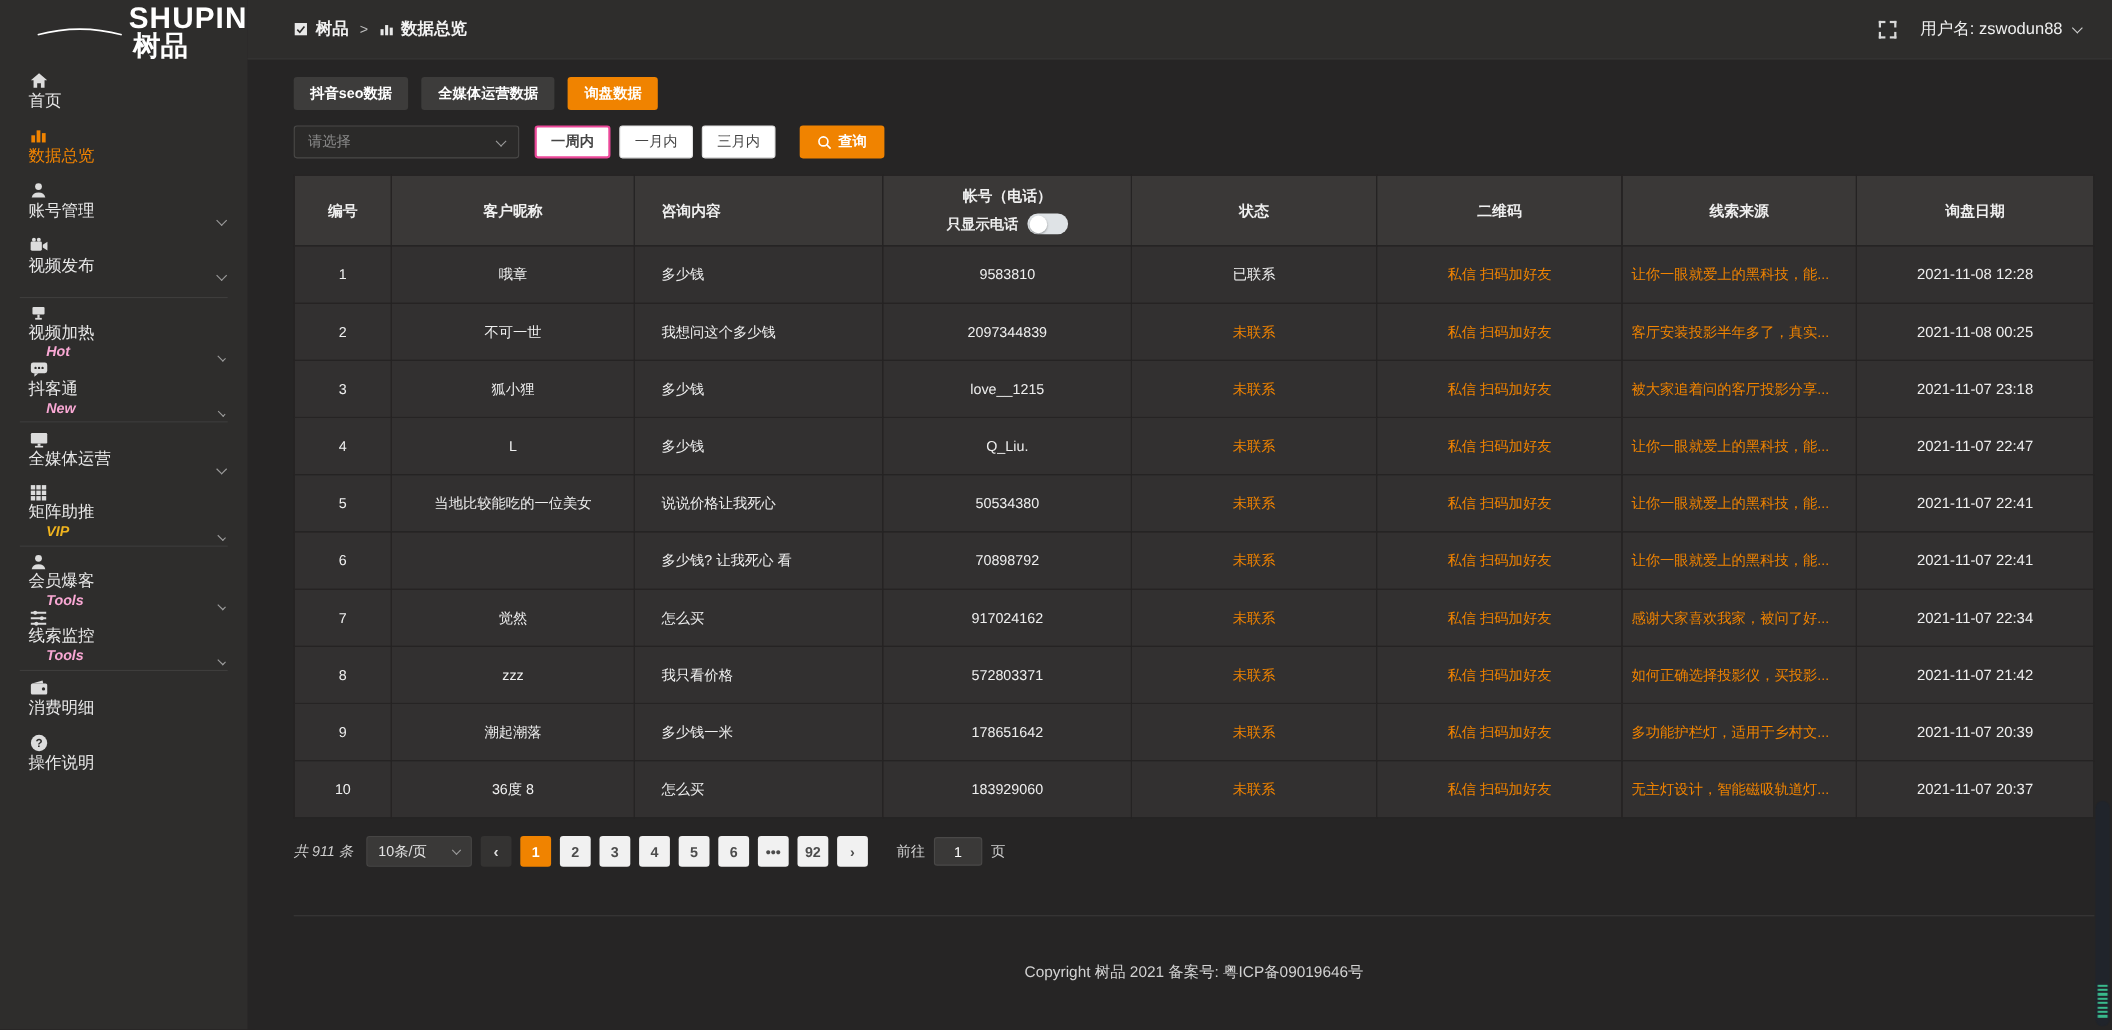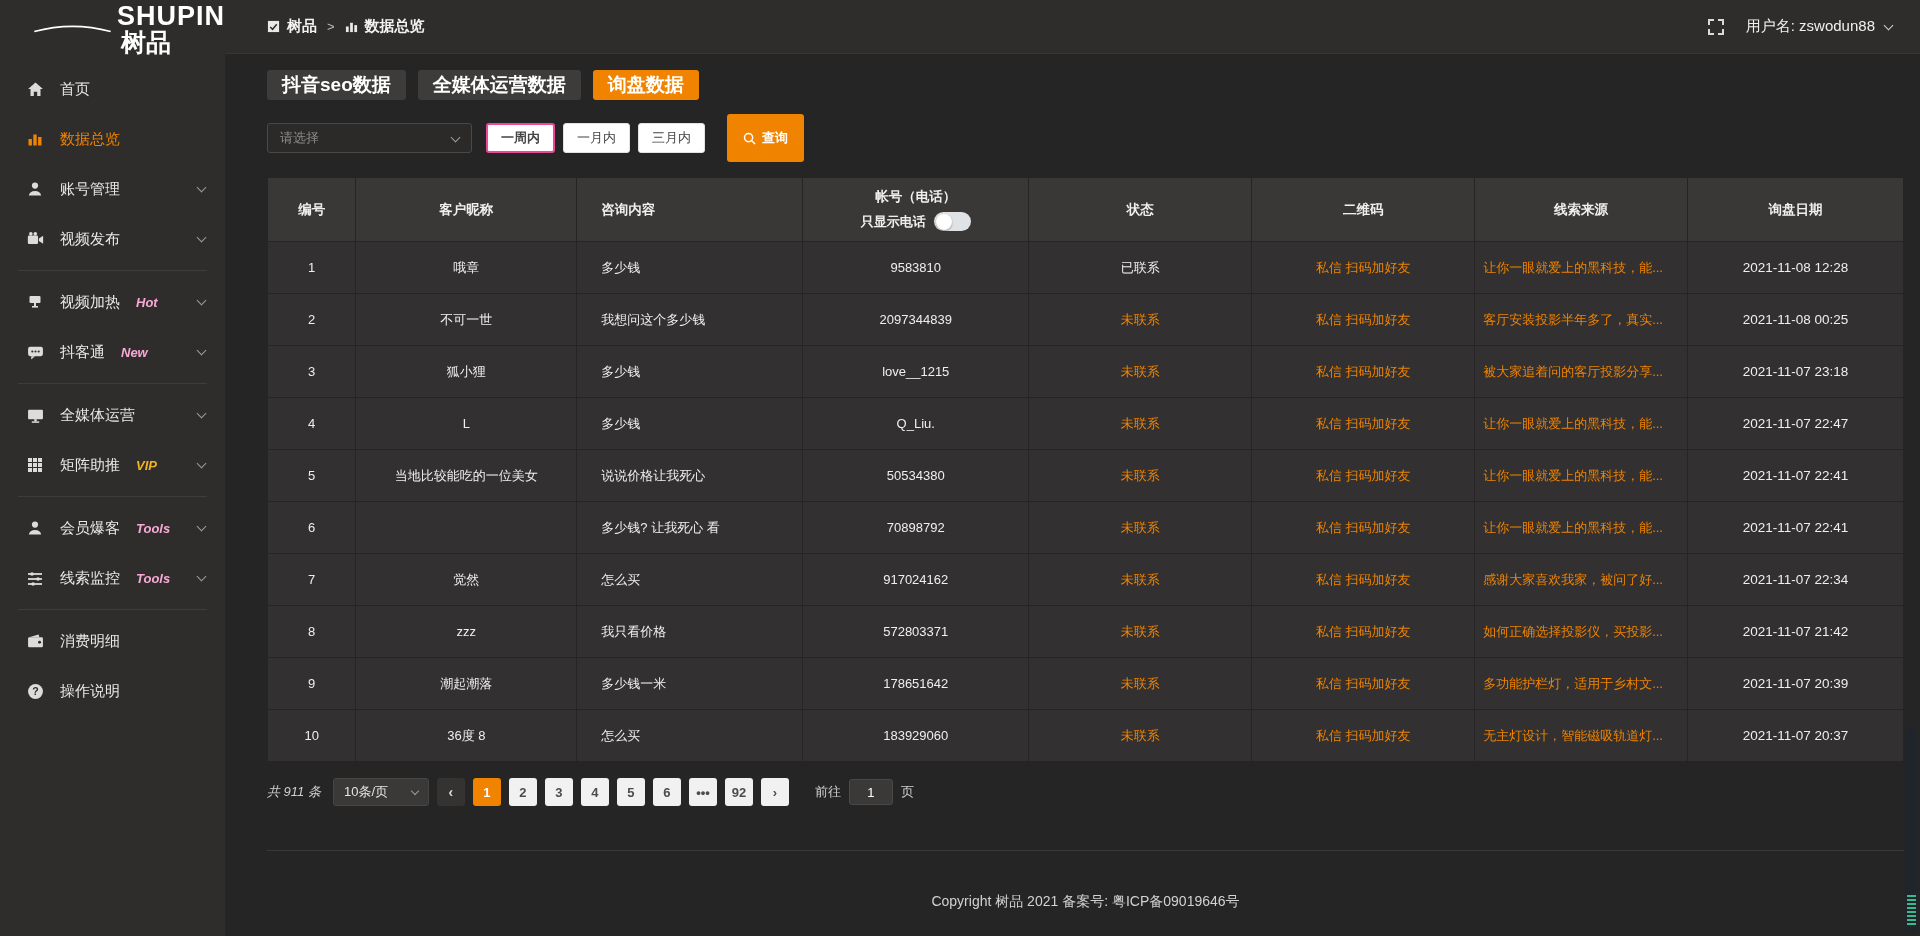--- a/index.html
+++ b/index.html
@@ -7,21 +7,21 @@
     font-family:"Liberation Sans","DejaVu Sans",sans-serif; color:#e6e6e6; }
   .app { display:flex; width:100%; height:100%; }
 
   
   .sidebar { width:225px; min-width:225px; background:#2e2d2c; height:100%; display:flex; flex-direction:column; }
   .logo { height:54px; display:flex; align-items:center; justify-content:center; padding-top:4px;padding-left:28px; }
   .logo-line { line-height:1; }
   .logo-en { font-size:27px; font-weight:800; letter-spacing:1px; color:#fff; }
   .logo-cn { font-size:25px; font-weight:800; color:#fff; margin-left:4px; }
   .nav { padding-top:10px; }
-  .nav-item { height:50px; display:flex; align-items:center; padding:0 20px 0 26px; cursor:pointer; font-size:15px; color:#e8e8e8; }
+  .nav-item { height:50px; display:flex; align-items:flex-start; padding:0 20px 0 26px; cursor:pointer; font-size:15px; color:#e8e8e8;flex-direction:column; }
   .nav-icon { width:18px; height:18px; display:inline-flex; align-items:center; justify-content:center; margin-right:16px; }
   .nav-icon svg { display:block; }
   .nav-label { white-space:nowrap; }
   .nav-item.active .nav-label { color:#f08300; }
   .badge { font-style:italic; font-weight:bold; font-size:13px; margin-left:16px; }
   .badge-red { color:#f9a8d4; }
   .badge-gold { color:#f0b41e; }
   .chevron { width:7px; height:7px; border-right:1.6px solid #9c9c9c; border-bottom:1.6px solid #9c9c9c; transform:rotate(45deg); margin-left:auto; margin-top:-4px; }
   .nav-divider { height:1px; background:#3e3d3c; margin:6px 18px; }
 
@@ -37,31 +37,31 @@
   .fs-icon i:nth-child(2){ top:0; right:0; border-left:0; border-bottom:0; }
   .fs-icon i:nth-child(3){ bottom:0; left:0; border-right:0; border-top:0; }
   .fs-icon i:nth-child(4){ bottom:0; right:0; border-left:0; border-top:0; }
   .user-box { display:flex; align-items:center; gap:8px; font-size:15px; color:#f0f0f0; cursor:pointer; }
   .user-box .chevron { margin:0 0 2px 2px; border-color:#cfcfcf; }
 
   .content { flex:1; padding:16px 16px 0 42px; }
 
   
   .tabs { display:flex; gap:12px; }
-  .tab-btn { background:#3d3c3b; color:#fff; border:none; border-radius:3px; font-size:19px; font-weight:bold; padding:0 15px; height:30px; cursor:pointer; font-family:inherit; }
+  .tab-btn { background:#3d3c3b; color:#fff; border:none; border-radius:3px; font-size:13px; font-weight:bold; padding:0 15px; height:30px; cursor:pointer; font-family:inherit; }
   .tab-btn.active { background:#f08300; }
 
   
   .filters { display:flex; align-items:center; margin-top:14px; gap:14px; }
   .select { width:205px; height:30px; background:#2b2a29; border:1px solid #4a4948; border-radius:3px; display:flex; align-items:center; padding:0 12px; color:#8b8b8b; font-size:13px; cursor:pointer; }
   .select .chevron { margin-left:auto; margin-top:-2px; }
   .range-group { display:flex; gap:8px; }
   .range-btn { height:30px; padding:0 13px; background:#fff; color:#454545; font-size:13px; border:1px solid #e2e2e2; border-radius:3px; cursor:pointer; font-family:inherit; }
   .range-btn.selected { border:2px solid #ec4899; font-weight:bold; }
-  .search-btn { height:48px; padding:0 16px; margin-left:8px; background:#f08300; border:none; border-radius:3px; color:#fff; font-size:13px; font-weight:bold; display:flex; align-items:center; gap:6px; cursor:pointer; font-family:inherit; }
+  .search-btn { height:30px; padding:0 16px; margin-left:8px; background:#f08300; border:none; border-radius:3px; color:#fff; font-size:13px; font-weight:bold; display:flex; align-items:center; gap:6px; cursor:pointer; font-family:inherit; }
 
   
   table { width:100%; border-collapse:collapse; table-layout:fixed; margin-top:15px; }
   th, td { border:1px solid #262424; font-size:13px; color:#efefef; text-align:center; overflow:hidden; white-space:nowrap; }
   th { background:#3a3837; height:64px; font-weight:bold; font-size:13.5px; }
   td { background:#323030; height:52px; }
   .col-content th, td.cell-content { text-align:left; padding-left:24px; }
   td.cell-source { text-align:left; padding:0 8px; color:#f08300; cursor:pointer; }
   td.cell-qr { color:#f08300; cursor:pointer; }
   td.cell-status { color:#f08300; }

